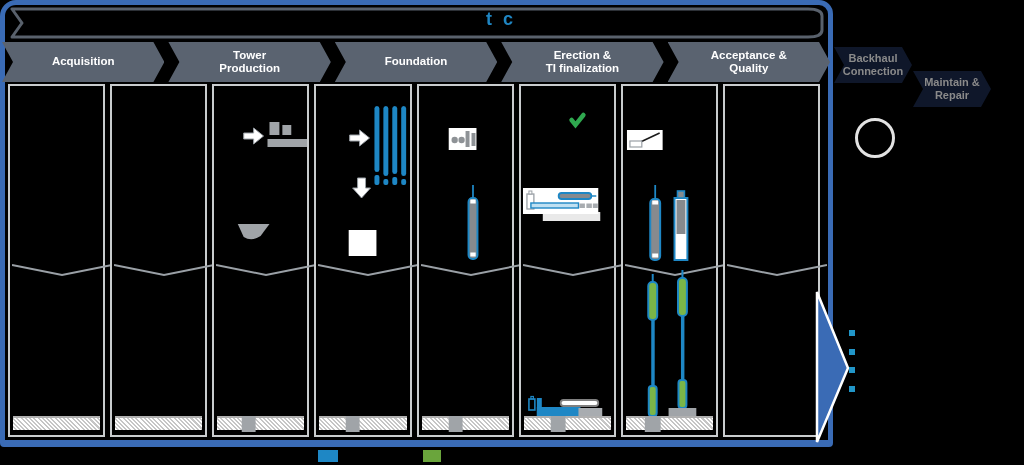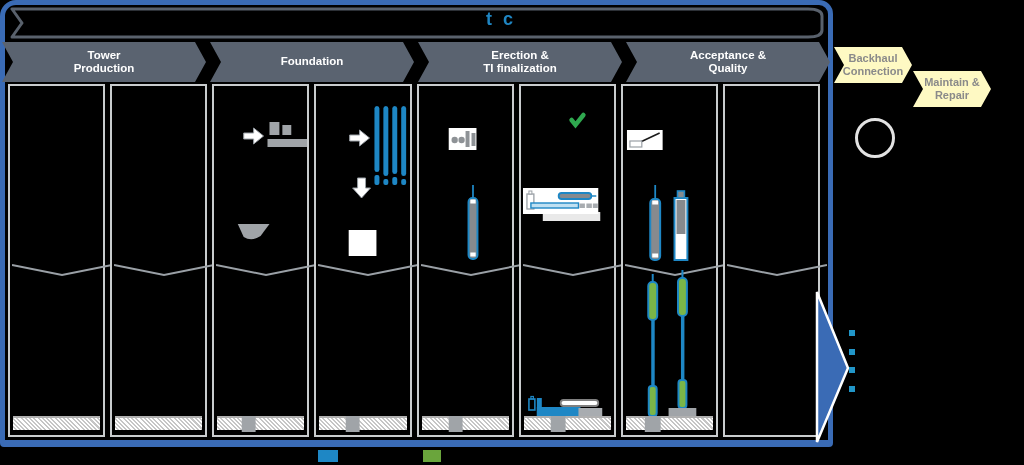--- a/index.html
+++ b/index.html
@@ -26,21 +26,21 @@
   }
   .stage{
     flex:1;background:#5A6370;color:#fff;font-weight:bold;font-size:11.5px;
     line-height:1.15;text-align:center;white-space:pre-line;
     display:flex;align-items:center;justify-content:center;
     clip-path:polygon(0 0,calc(100% - 11px) 0,100% 50%,calc(100% - 11px) 100%,0 100%,11px 50%);
   }
   
   .post{
     position:absolute;top:47px;height:36px;width:78px;
-    background:#fef9c3;color:#8A8A8A;font-weight:bold;font-size:11px;
+    background:#0f172a;color:#8A8A8A;font-weight:bold;font-size:11px;
     line-height:1.15;text-align:center;white-space:pre-line;
     display:flex;align-items:center;justify-content:center;
     clip-path:polygon(0 0,calc(100% - 10px) 0,100% 50%,calc(100% - 10px) 100%,0 100%,10px 50%);
   }
   .post-1{left:834px;} .post-2{left:913px;margin-top:24px;}
   
   .cols{
     position:absolute;left:8px;top:84px;width:812px;height:353px;
     display:flex;gap:5px;
   }
@@ -75,20 +75,21 @@
 
 <div class="banner">
   <svg width="824" height="34" viewBox="0 0 824 34">
     <path d="M8,3 H804 Q818,3 818,10 V24 Q818,31 804,31 H8 L18,17 Z" fill="none" stroke="#59616C" stroke-width="3" stroke-linejoin="round"></path>
   </svg>
 </div>
 <span class="banner-letter bl-t">t</span>
 <span class="banner-letter bl-c">c</span>
 
 <div class="stages">
+  <div class="stage">Acquisition</div>
   <div class="stage">Tower
 Production</div>
   <div class="stage">Foundation</div>
   <div class="stage">Erection &amp;
 TI finalization</div>
   <div class="stage">Acceptance &amp;
 Quality</div>
 </div>
 
 <div class="post post-1">Backhaul

